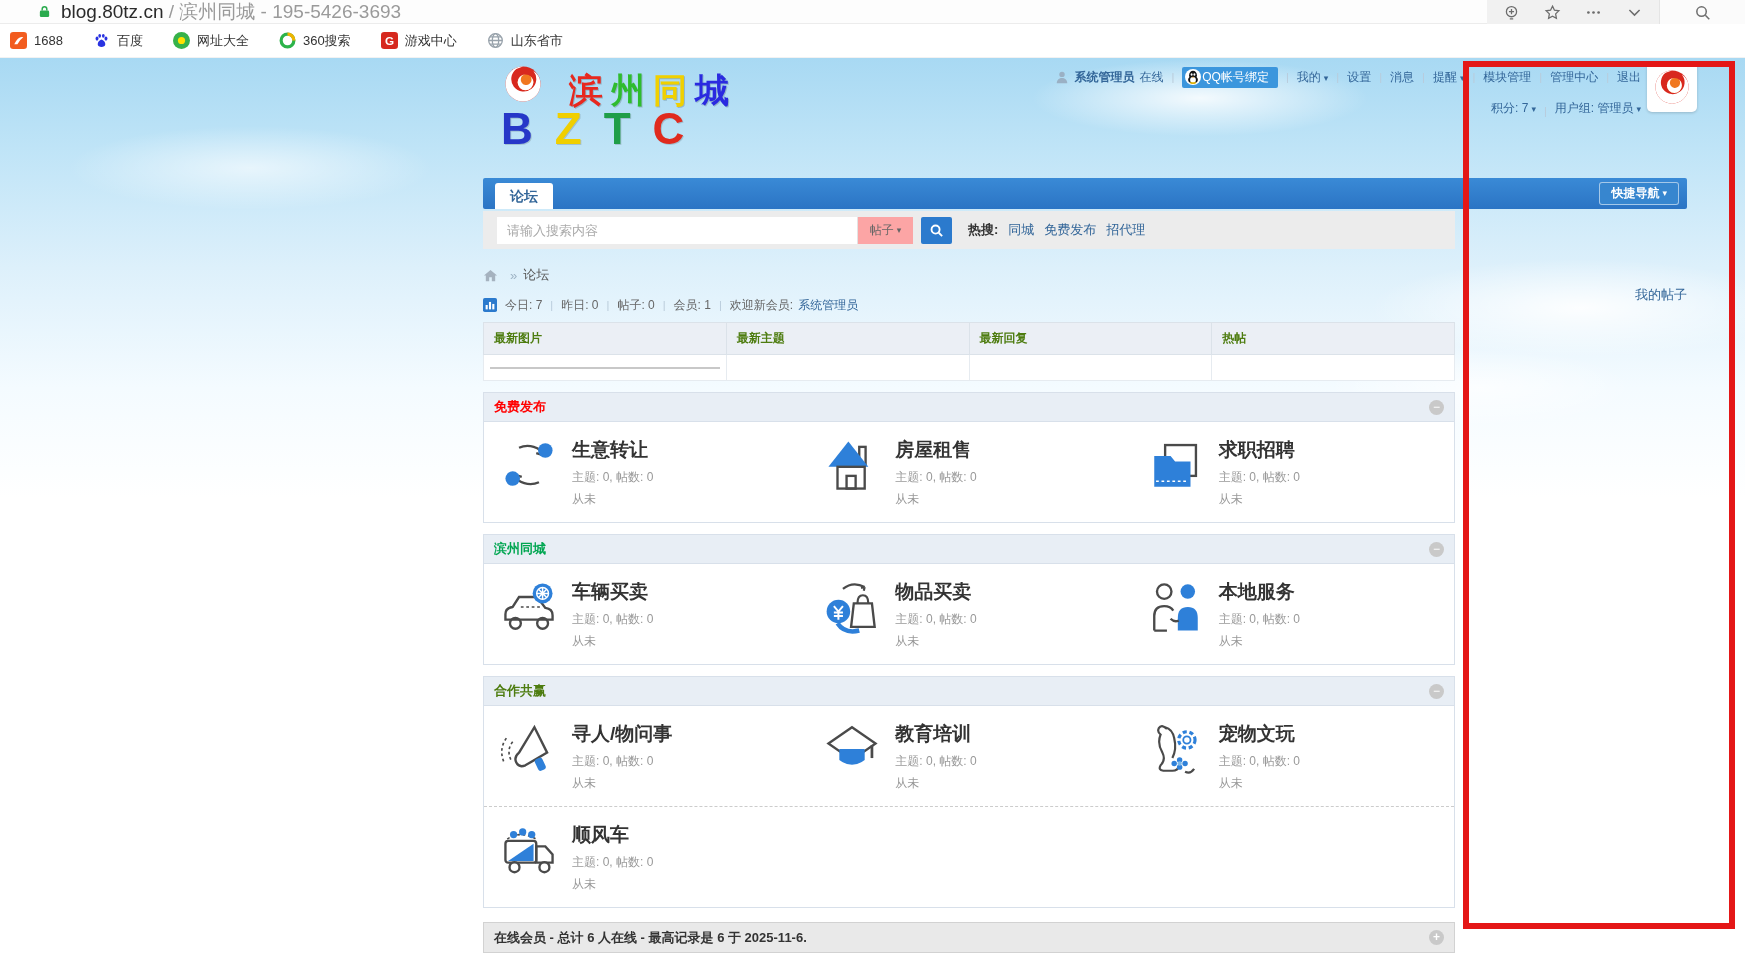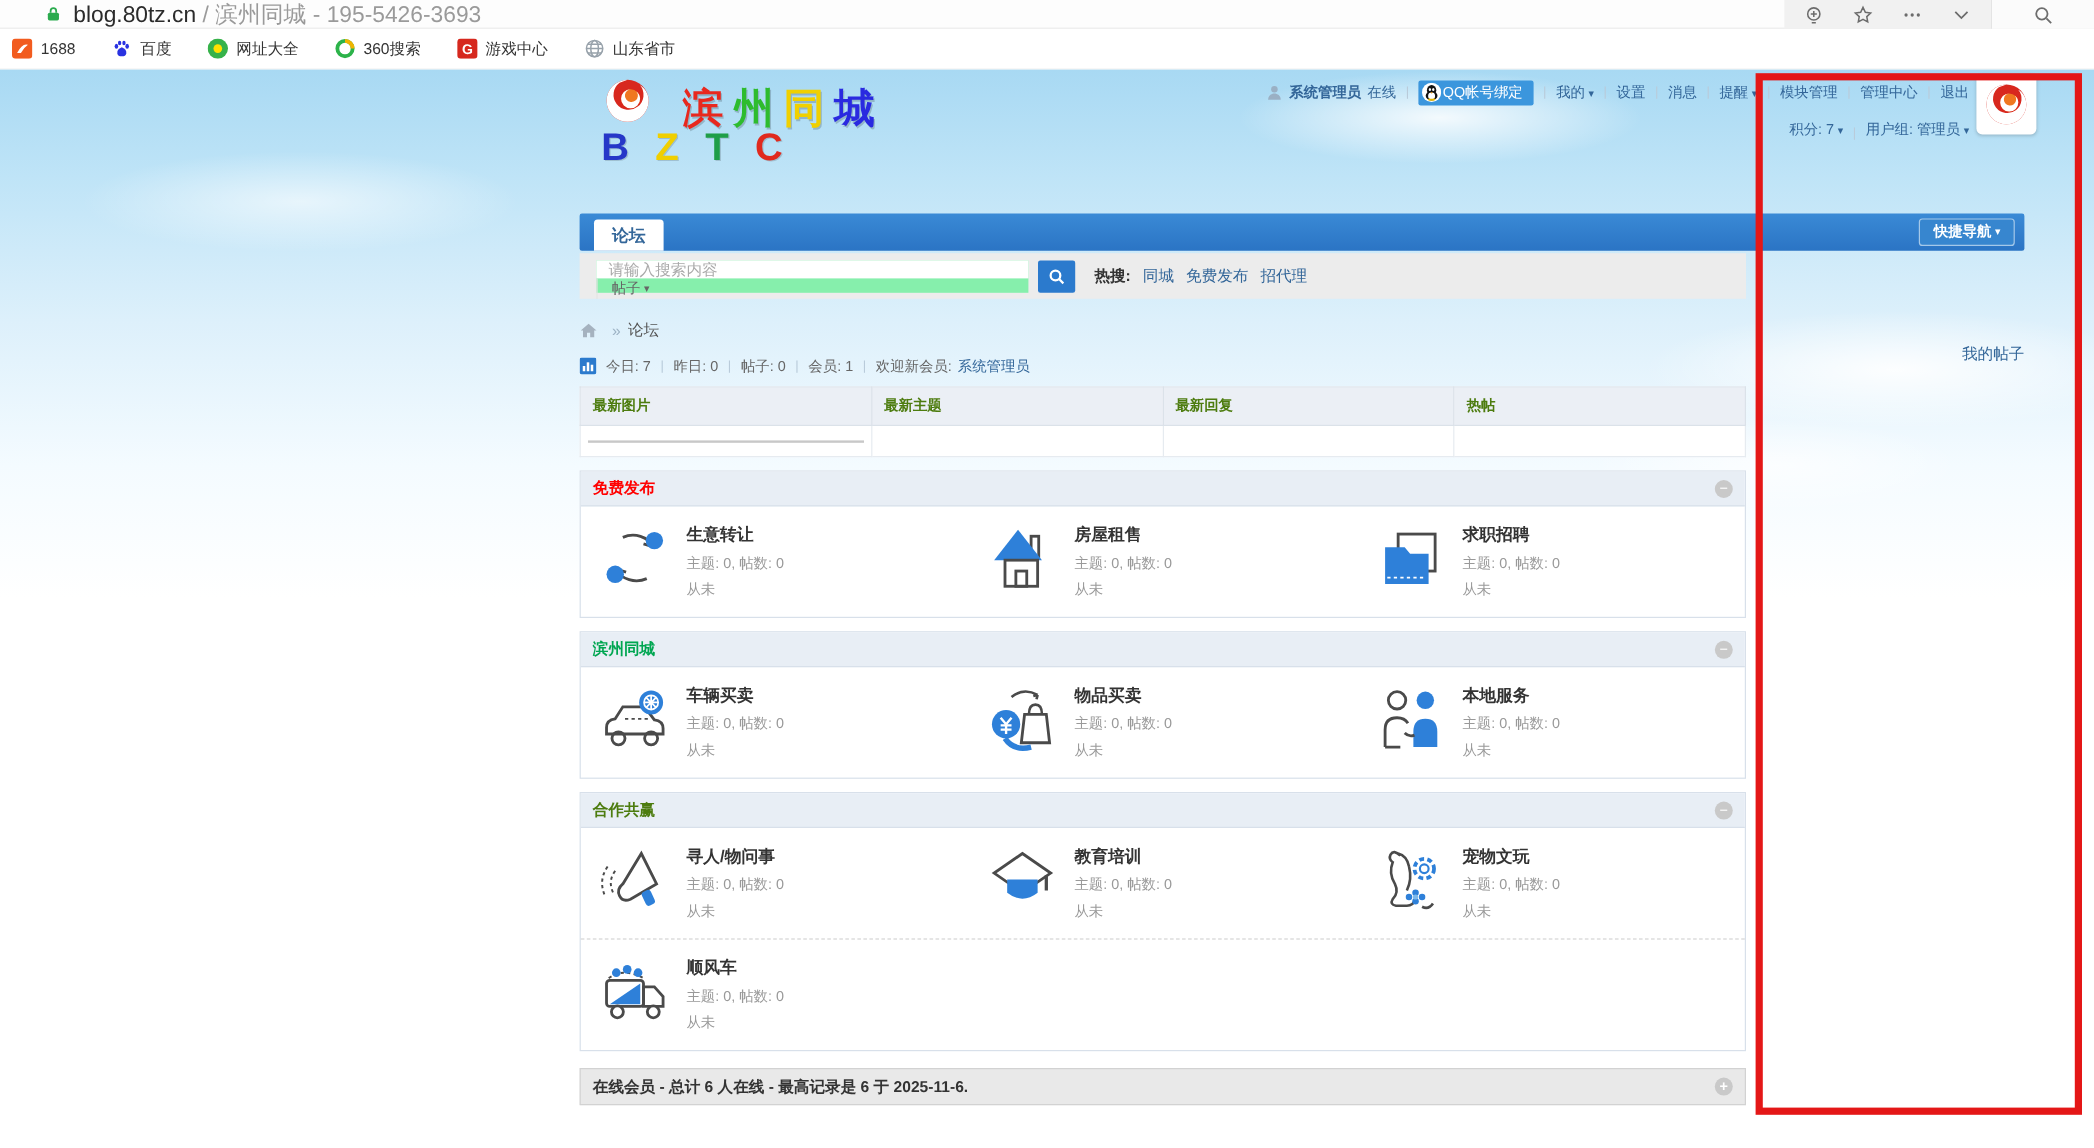--- a/index.html
+++ b/index.html
@@ -33,21 +33,21 @@
    radial-gradient(ellipse 260px 60px at 250px 110px, rgba(255,255,255,.6), rgba(255,255,255,0) 70%),
    linear-gradient(180deg,#a8d9f3 0px,#bfe4f7 90px,#ddf0fb 210px,#f4fbff 330px,#ffffff 440px,#ffffff 100%); }
 .wrap { position:absolute; left:483px; top:0; width:1204px; }
 
 
 .site-header { position:relative; height:120px; }
 .logo-swirl { position:absolute; left:20px; top:6px; width:40px; height:40px; }
 .logo-swirl svg { width:40px; height:40px; }
 .site-title { position:absolute; left:86px; top:10px; font-size:34px; font-weight:bold; }
 .tch { margin-right:8px; text-shadow:1px 1px 0 rgba(0,0,0,.18); }
-.site-sub { position:absolute; left:18px; top:46px; font-size:32px; font-weight:bold; letter-spacing:22px; }
+.site-sub { position:absolute; left:18px; top:46px; font-size:44px; font-weight:bold; letter-spacing:22px; }
 .sch { text-shadow:1px 1px 0 rgba(0,0,0,.15); }
 .userbar { position:absolute; right:46px; top:8px; font-size:12px; color:#336699; }
 .ub-row1 { display:flex; align-items:center; justify-content:flex-end; height:22px; }
 .ub-row2 { display:flex; align-items:flex-end; justify-content:flex-end; margin-top:9px; height:20px; }
 .ub-link,.username { color:#336699; }
 .username { font-weight:bold; }
 .online-lbl { margin-left:5px; color:#336699; }
 .user-ic { width:14px; height:14px; margin-right:5px; }
 .pipe { color:#b9cbda; margin:0 8px; font-size:11px; }
 .qq-btn { display:inline-flex; align-items:center; gap:1px; height:21px; padding:0 9px 0 3px;
@@ -66,21 +66,21 @@
   border-radius:2px; }
 .nav-tab { position:absolute; left:12px; bottom:0; height:26px; line-height:26px; padding:0 15px;
   background:#fff; color:#336699; font-size:14px; font-weight:bold; border-radius:3px 3px 0 0; cursor:pointer; }
 .quick-nav { position:absolute; right:8px; top:4px; height:23px; line-height:21px; padding:0 11px;
   background:#3786cf; border:1px solid rgba(255,255,255,.55); border-radius:3px; color:#fff;
   font-size:12px; font-weight:bold; cursor:pointer; display:flex; align-items:center; }
 
 
 .main { width:972px; }
 .search-band { margin-top:2px; height:38px; background:#ececec; display:flex; align-items:center; padding-left:14px; }
-.search-box { display:flex; height:27px; background:#86efac;flex-direction:column; }
+.search-box { display:flex; height:27px; background:#fca5a5; }
 .search-box input { width:360px; border:none; outline:none; font-size:13px; padding:0 10px;
   font-family:"Liberation Sans","DejaVu Sans",sans-serif; color:#333; }
 .search-box input::placeholder { color:#a9a9a9; }
 .scope { width:56px; border-left:1px solid #e3e3e3; color:#666; font-size:12px;
   display:flex; align-items:center; justify-content:center; cursor:pointer; }
 .search-btn { width:31px; height:27px; margin-left:8px; background:#2b7acd; border:none;
   border-radius:2px; display:flex; align-items:center; justify-content:center; cursor:pointer; }
 .hot { margin-left:16px; font-size:12px; color:#333; display:flex; align-items:center; }
 .hot b { font-size:13px; }
 .hot-link { color:#336699; font-size:13px; margin-left:10px; }
@@ -105,21 +105,21 @@
   display:flex; align-items:center; padding:0 10px; }
 .cat-title { font-size:13px; font-weight:bold; }
 .circle-ic { margin-left:auto; width:15px; height:15px; border-radius:50%; background:#c9c9c9;
   color:#fff; font-size:12px; line-height:14px; text-align:center; cursor:pointer; flex:none; }
 .f-row { display:flex; }
 .f-row + .f-row { border-top:1px dashed #ccc; }
 .forum-item { width:33.333%; display:flex; align-items:flex-start; padding:14px 10px 14px 16px; }
 .f-ic { width:58px; height:58px; flex:none; cursor:pointer; }
 .f-ic svg { width:58px; height:58px; }
 .f-info { margin-left:14px; padding-top:1px; }
-.f-name { display:block; font-size:14px; font-weight:bold; color:#333; margin-bottom:6px; }
+.f-name { display:block; font-size:19px; font-weight:bold; color:#333; margin-bottom:6px; }
 .f-stats { font-size:12px; color:#999; margin-bottom:5px; }
 .f-last { font-size:12px; color:#999; }
 
 .online-bar { margin-top:14px; height:31px; background:#e9e9e9; border:1px solid #d2d2d2;
   display:flex; align-items:center; padding:0 10px; font-size:13px; font-weight:bold; color:#333; }
 
 .my-posts { position:absolute; left:1152px; top:228px; font-size:13px; color:#336699; }
 
 
 .red-box { position:absolute; left:1463px; top:61px; width:272px; height:868px;

